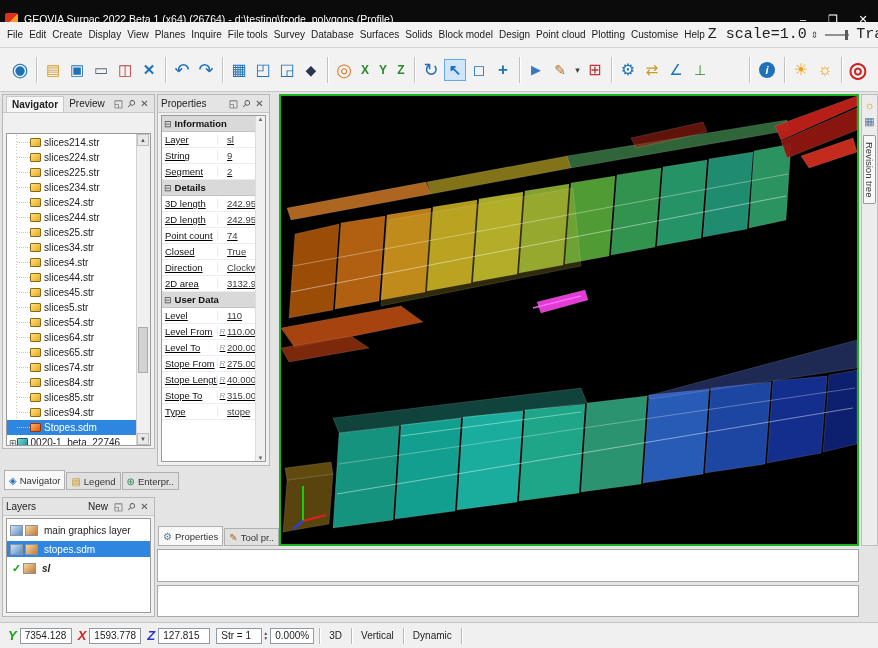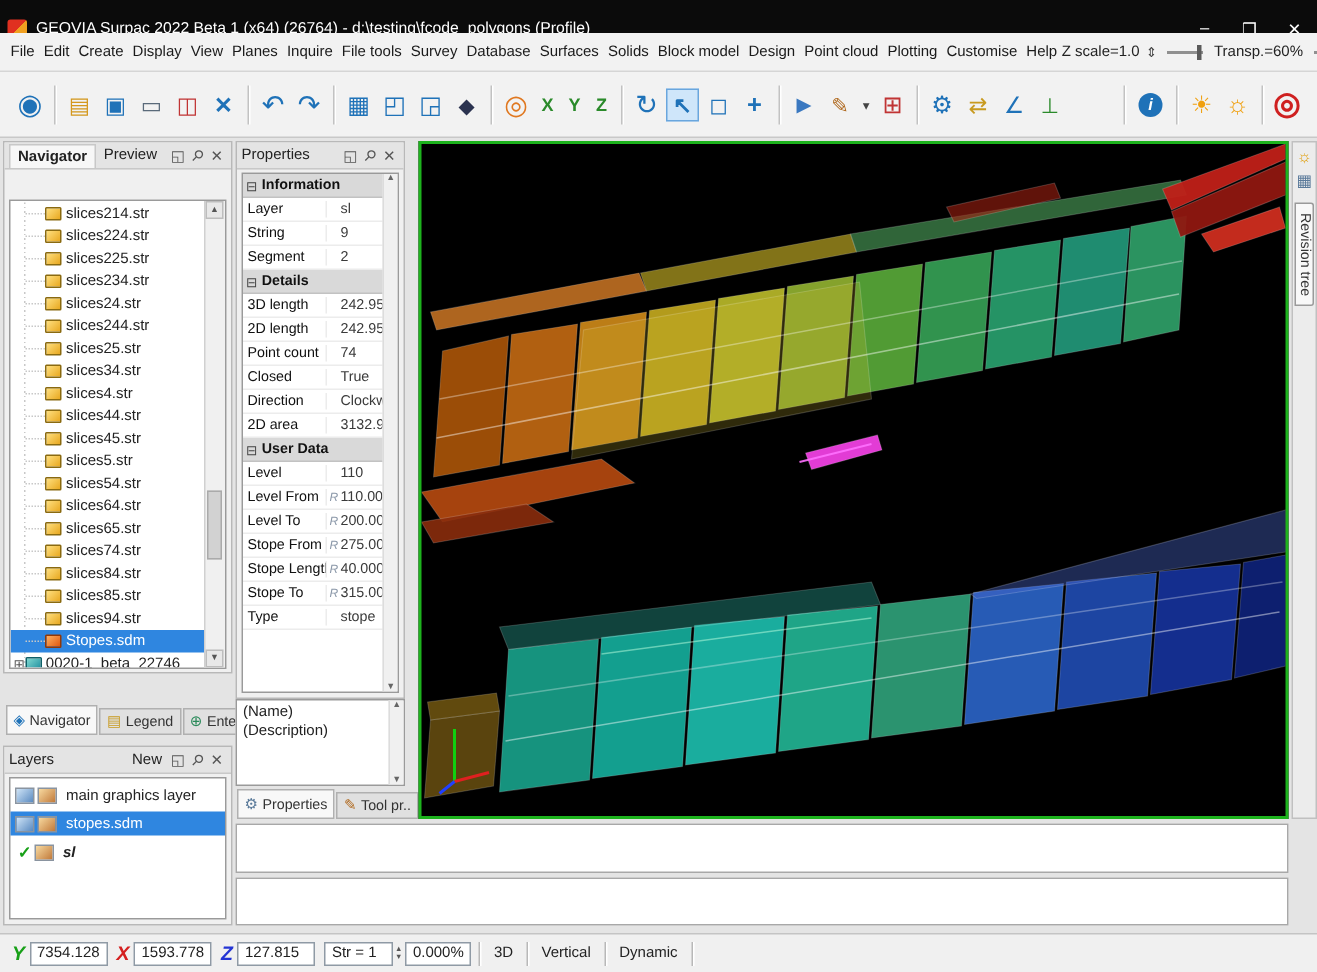--- a/index.html
+++ b/index.html
@@ -13,21 +13,21 @@
     background:linear-gradient(135deg,#e03020 0 50%,#f0a020 50% 100%);flex:none;}
   .t-title{flex:1;white-space:nowrap;overflow:hidden;}
   .winbtn{width:30px;height:22px;display:flex;align-items:center;justify-content:center;font-size:11px;color:#fff;}
 
   
   .menubar{position:absolute;left:0;top:22px;width:878px;height:26px;background:#f2f2f2;
     border-bottom:1px solid #d5d5d5;display:flex;align-items:center;padding:0 4px;box-sizing:border-box;font-size:10px;color:#1a1a1a;}
   .menu-items{display:flex;align-items:center;}
   .menu-item{padding:3px 3px;white-space:nowrap;}
   .menu-right{margin-left:auto;display:flex;align-items:center;gap:4px;white-space:nowrap;}
-  .menu-ctl{font-size:10px;color:#222;}
+  .menu-ctl{font-size:15px;color:#222;font-family:Liberation Mono, monospace;}
   .spin-glyph{font-size:9px;color:#444;}
   .mini-slider{width:24px;height:2px;background:#909090;position:relative;margin:0 3px;}
   .mini-slider i{position:absolute;top:-4px;width:3px;height:10px;background:#5a5a5a;}
   .mini-slider.at-end i{left:20px;}
 
   
   .toolbar{position:absolute;left:0;top:48px;width:878px;height:44px;background:#f2f2f2;
     border-bottom:1px solid #c8c8c8;display:flex;align-items:center;padding:0 6px;box-sizing:border-box;}
   .tb-group{display:flex;align-items:center;gap:2px;padding:0 3px;}
   .tb-sep{width:1px;height:26px;background:#c2c2c2;box-shadow:1px 0 0 #fff;margin:0 2px;flex:none;}
@@ -93,21 +93,21 @@
   .lcheck{color:#18a018;font-size:11px;font-weight:bold;width:13px;flex:none;text-align:center;}
   .new-btn{font-size:10px;color:#222;padding:0 4px;}
 
   
   .pgrid{position:absolute;left:3px;right:3px;top:20px;bottom:3px;background:#fff;border:1px solid #9a9a9a;
     overflow:hidden;box-sizing:border-box;}
   .pgrid-inner{position:absolute;left:0;top:0;right:9px;bottom:0;}
   .pgroup{display:flex;align-items:center;height:15px;background:#d9d9d9;font-weight:bold;font-size:9.5px;
     border-bottom:1px solid #c2c2c2;padding-left:2px;gap:3px;color:#111;white-space:nowrap;}
   .pg-ic{font-size:9px;color:#444;font-weight:normal;}
-  .prow{display:flex;align-items:center;height:15px;border-bottom:1px solid #ececec;font-size:9.5px;white-space:nowrap;}
+  .prow{display:flex;align-items:center;height:15px;border-bottom:1px solid #ececec;font-size:9.5px;white-space:nowrap;text-decoration:underline;}
   .plabel{width:56px;flex:none;color:#111;border-right:1px solid #ececec;padding-left:3px;overflow:hidden;box-sizing:border-box;}
   .pr{width:9px;flex:none;font-size:8px;font-style:italic;color:#8a97a8;text-align:center;}
   .pvalue{flex:1;color:#3a3a3a;overflow:hidden;}
   .pscroll{position:absolute;right:0;top:0;bottom:0;width:9px;background:#f0f0f0;border-left:1px solid #dcdcdc;
     display:flex;flex-direction:column;justify-content:space-between;align-items:center;font-size:6px;color:#666;}
   .namedesc{position:absolute;background:#fff;border:1px solid #9a9a9a;box-sizing:border-box;font-size:10px;color:#222;}
   .namedesc .nd{padding:2px 4px 0 4px;}
 
   
   .viewport{position:absolute;left:279px;top:94px;width:580px;height:452px;background:#000;
@@ -579,28 +579,20 @@
             </div>
           </div>
       </div>
       <div class="pscroll">
         <span>▲</span>
         <span>▼</span>
       </div>
     </div>
   </div>
 
-  <div class="namedesc" style="left:157px;top:466px;width:113px;height:58px;">
-    <div class="nd">(Name)</div>
-    <div class="nd">(Description)</div>
-    <div class="pscroll" style="position:absolute;right:0;top:0;bottom:0;">
-      <span>▲</span>
-      <span>▼</span>
-    </div>
-  </div>
 
   <div class="dock-tabs" style="left:158px;top:526px;">
     <div class="dtab active">
       <span class="dtab-ic" style="color:#5a7a9a">⚙</span>
       <span>Properties</span>
     </div>
     <div class="dtab">
       <span class="dtab-ic" style="color:#b06a20">✎</span>
       <span>Tool pr..</span>
     </div>

